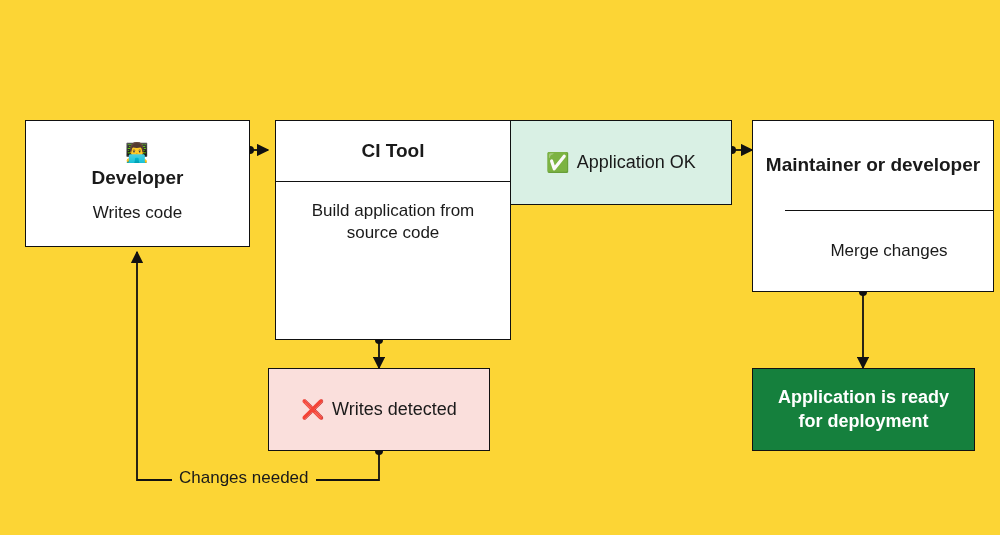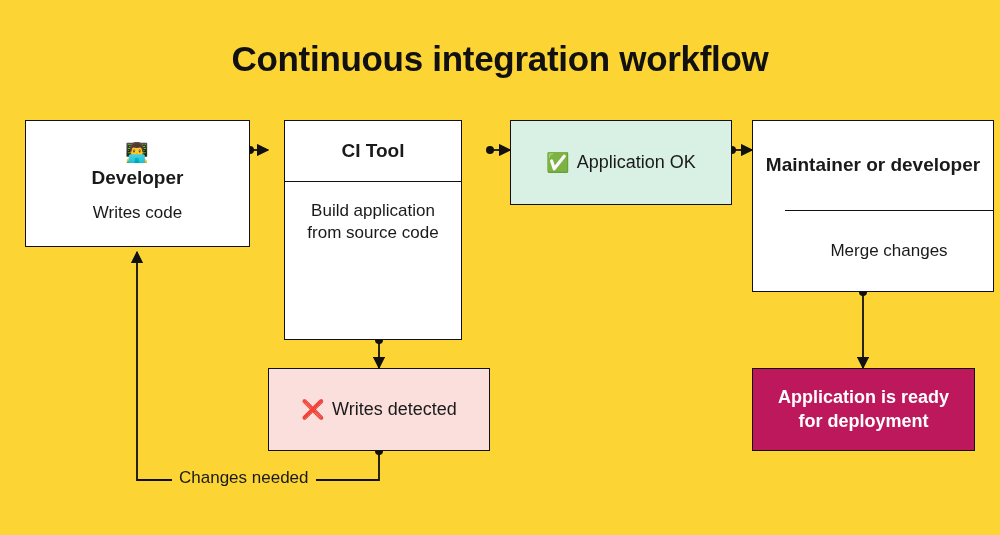--- a/index.html
+++ b/index.html
@@ -78,28 +78,28 @@
   }
   .row-inline {
     display: flex;
     flex-direction: row;
     align-items: center;
     justify-content: center;
   }
 
   
   #node-developer     { left: 25px;  top: 120px; width: 225px; height: 127px; }
-  #node-ci-tool       { left: 284px; top: 120px; width: 178px; height: 220px; }
+  #node-ci-tool       { left: 275px; top: 120px; width: 236px; height: 220px; }
   #node-everything-ok { left: 510px; top: 120px; width: 222px; height: 85px;
                         background: #d9f0e4; }
   #node-maintainer    { left: 752px; top: 120px; width: 242px; height: 172px; }
   #node-problem       { left: 268px; top: 368px; width: 222px; height: 83px;
                         background: #fadfdc; }
   #node-deployment    { left: 752px; top: 368px; width: 223px; height: 83px;
-                        background: #be185d; }
+                        background: #15803d; }
 
   #node-ci-tool .c-head  { height: 60px; }
   #node-ci-tool .c-build { height: 80px; }
   #node-ci-tool .c-tests { height: 80px; }
 
   #node-maintainer .c-head  { height: 90px; }
   #node-maintainer .c-merge { height: 82px; margin-left: 32px; }
 
   #node-deployment .cell {
     color: #ffffff;
@@ -132,21 +132,20 @@
     z-index: 2;
     white-space: nowrap;
     text-align: right;
   }
 </style>
 </head>
 <body>
 
 <div id="canvas">
 
-  <div id="title">Continuous integration workflow</div>
 
   <svg id="wires" viewBox="0 0 1000 535" width="1000" height="535">
     <defs>
       <marker id="arrow" viewBox="0 0 10 10" refX="9" refY="5" markerWidth="7" markerHeight="7" orient="auto-start-reverse">
         <path d="M 0 0 L 10 5 L 0 10 z" fill="#111111"></path>
       </marker>
     </defs>
 
     <g>
       <circle cx="250" cy="150" r="4" fill="#111111"></circle>

